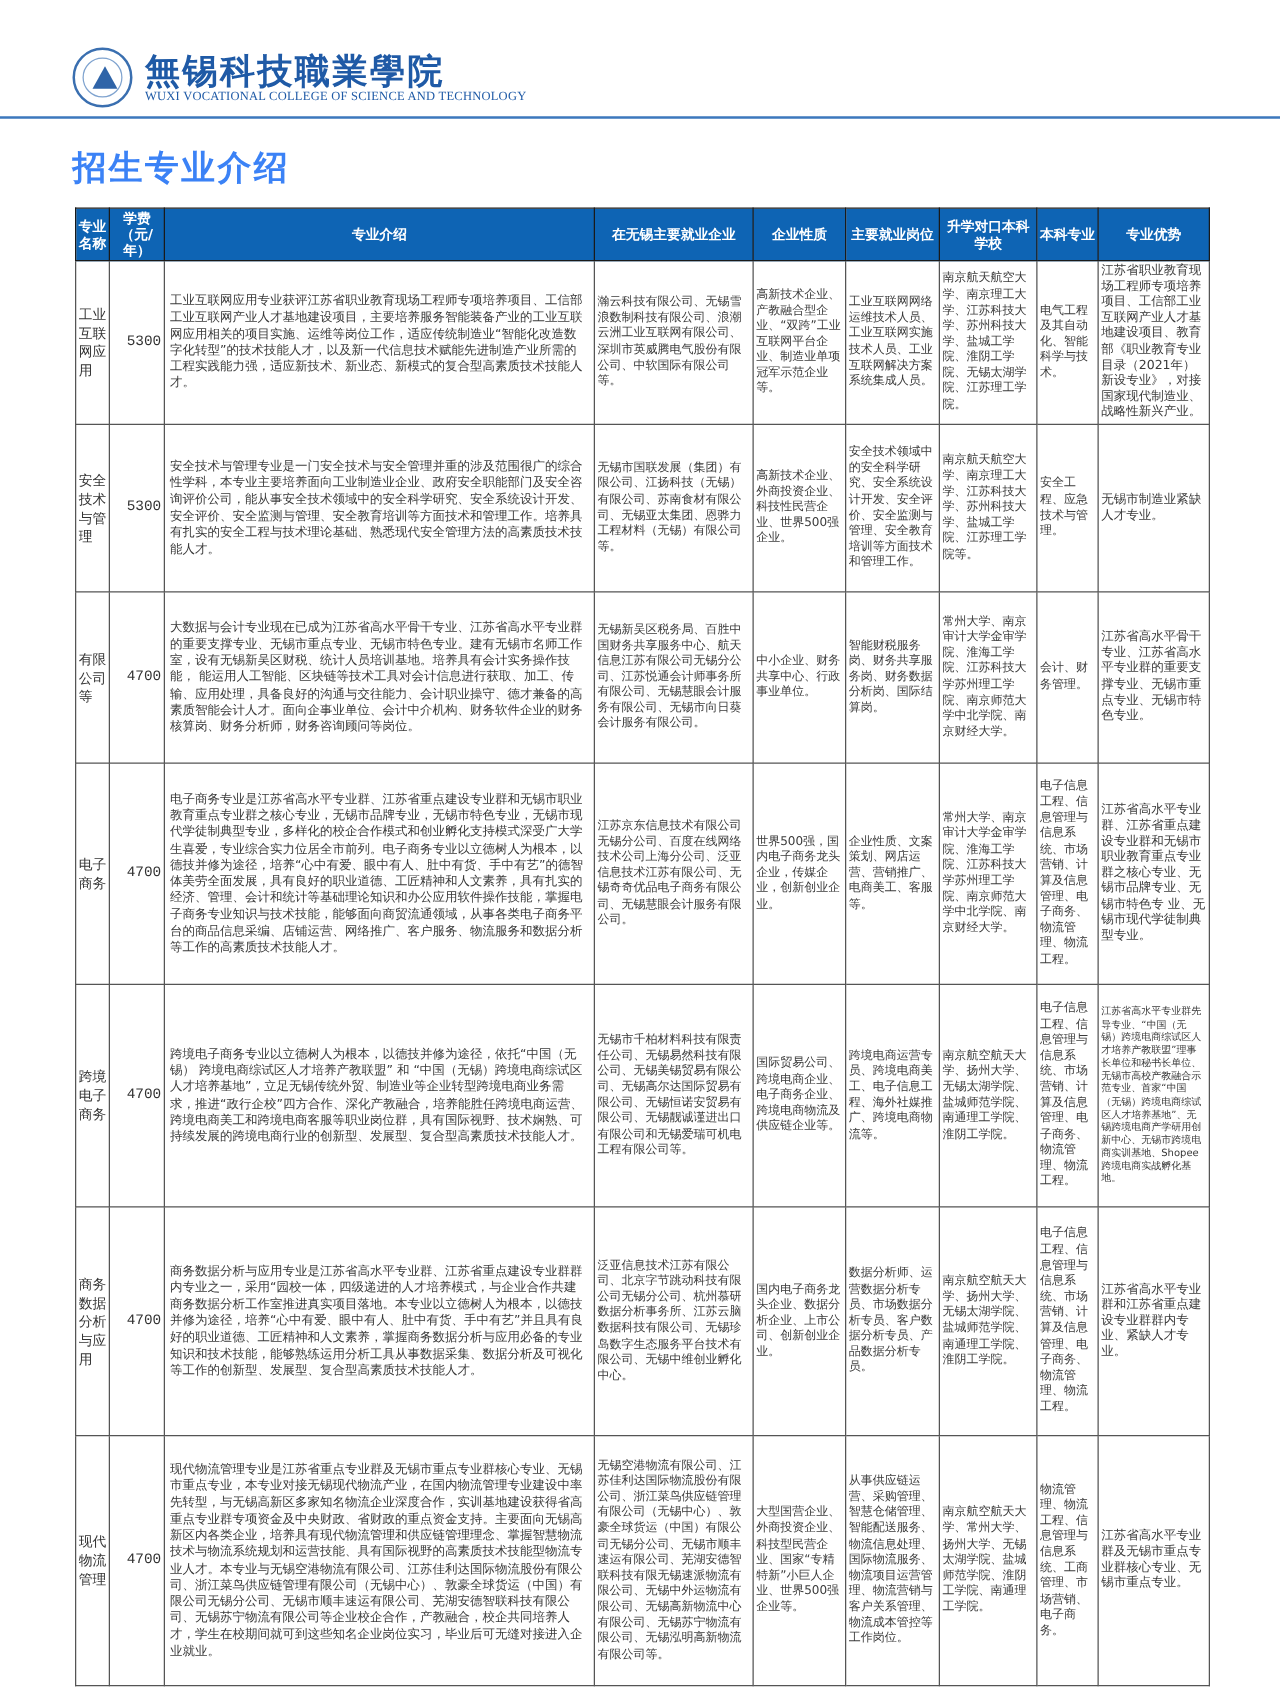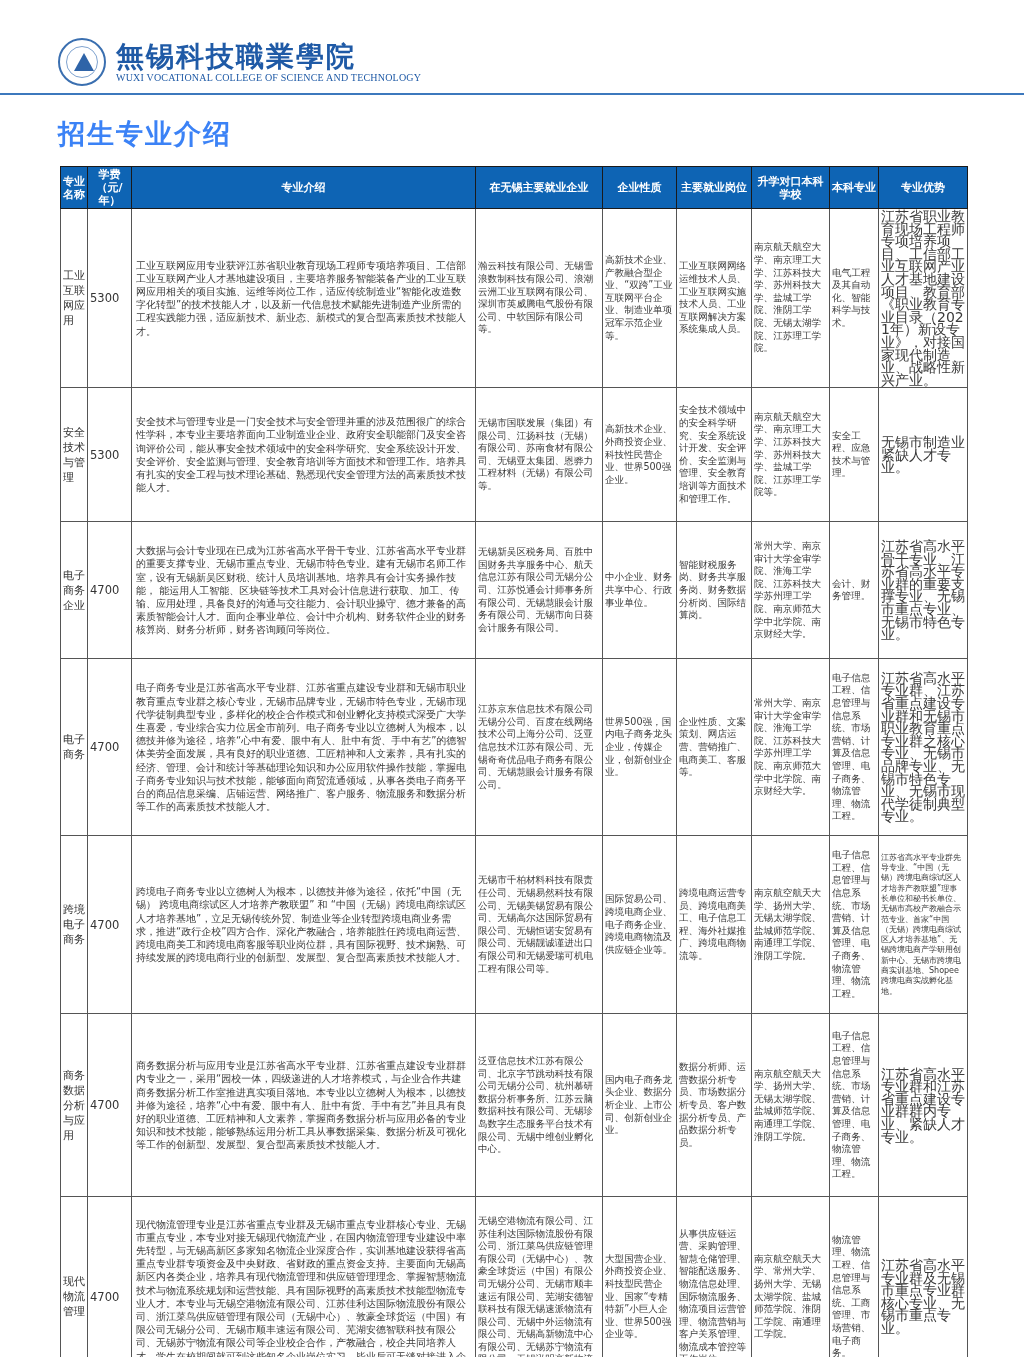--- a/index.html
+++ b/index.html
@@ -11,23 +11,23 @@
   .logo-seal .tri { position: absolute; left: 14px; top: 13px; width: 0; height: 0; border-left: 10px solid transparent; border-right: 10px solid transparent; border-bottom: 18px solid #2f64a8; }
   .logo-text { margin-left: 10px; }
   .logo-cn { font-family: "DejaVu Serif", "Liberation Serif", serif; font-size: 28px; color: #1f5aa6; letter-spacing: 2px; line-height: 32px; font-weight: bold; }
   .logo-en { font-family: "Liberation Serif", serif; font-size: 10px; color: #1f5aa6; letter-spacing: 0.2px; margin-top: -1px; }
   .header-rule { position: absolute; left: 0; top: 93px; width: 1024px; height: 2px; background: #3c78bd; }
   .page-title { position: absolute; left: 58px; top: 116px; font-size: 27px; font-weight: bold; color: #3b82f6; letter-spacing: 2px; }
   table.majors { position: absolute; left: 60px; top: 166px; width: 868px; border-collapse: collapse; table-layout: fixed; }
   table.majors th { background: #0e64b4; color: #fff; font-size: 11px; font-weight: bold; line-height: 13px; border: 1px solid #1a1a1a; padding: 1px 2px; text-align: center; }
   table.majors td { border: 1px solid #555; font-size: 9.6px; line-height: 12.6px; color: #3a3a3a; padding: 1px 2px; vertical-align: middle; word-break: break-all; }
   table.majors td.name { font-size: 11px; line-height: 15px; color: #333; padding: 0 2px; }
-  table.majors td.fee { font-size: 11.5px; text-align: left; color: #333; }
+  table.majors td.fee { font-size: 11.5px; text-align: right; color: #333; font-family: Liberation Mono, monospace; }
   table.majors td.intro { padding: 2px 4px; font-size: 10px; line-height: 13.2px; }
-  table.majors td.adv { font-size: 14px; }
+  table.majors td.adv { font-size: 10px; }
   table.majors td.adv.small { font-size: 8px; line-height: 10.3px; }
 </style>
 </head>
 <body>
 
 <div class="header">
   <div class="logo-wrap">
     <div class="logo-seal">
       <div class="inner"></div>
       <div class="tri"></div>
@@ -84,21 +84,21 @@
       <td class="fee">5300</td>
       <td class="intro">安全技术与管理专业是一门安全技术与安全管理并重的涉及范围很广的综合性学科，本专业主要培养面向工业制造业企业、政府安全职能部门及安全咨询评价公司，能从事安全技术领域中的安全科学研究、安全系统设计开发、安全评价、安全监测与管理、安全教育培训等方面技术和管理工作。培养具有扎实的安全工程与技术理论基础、熟悉现代安全管理方法的高素质技术技能人才。</td>
       <td>无锡市国联发展（集团）有限公司、江扬科技（无锡）有限公司、苏南食材有限公司、无锡亚太集团、恩骅力工程材料（无锡）有限公司等。</td>
       <td>高新技术企业、外商投资企业、科技性民营企业、世界500强企业。</td>
       <td>安全技术领域中的安全科学研究、安全系统设计开发、安全评价、安全监测与管理、安全教育培训等方面技术和管理工作。</td>
       <td>南京航天航空大学、南京理工大学、江苏科技大学、苏州科技大学、盐城工学院、江苏理工学院等。</td>
       <td>安全工程、应急技术与管理。</td>
       <td class="adv">无锡市制造业紧缺人才专业。</td>
     </tr>
     <tr style="height:137px">
-      <td class="name">电子商务企业</td>
+      <td class="name">有限公司等</td>
       <td class="fee">4700</td>
       <td class="intro">大数据与会计专业现在已成为江苏省高水平骨干专业、江苏省高水平专业群的重要支撑专业、无锡市重点专业、无锡市特色专业。建有无锡市名师工作室，设有无锡新吴区财税、统计人员培训基地。培养具有会计实务操作技能， 能运用人工智能、区块链等技术工具对会计信息进行获取、加工、传输、应用处理，具备良好的沟通与交往能力、会计职业操守、德才兼备的高素质智能会计人才。面向企事业单位、会计中介机构、财务软件企业的财务核算岗、财务分析师，财务咨询顾问等岗位。</td>
       <td>无锡新吴区税务局、百胜中国财务共享服务中心、航天信息江苏有限公司无锡分公司、江苏悦通会计师事务所有限公司、无锡慧眼会计服务有限公司、无锡市向日葵会计服务有限公司。</td>
       <td>中小企业、财务共享中心、行政事业单位。</td>
       <td>智能财税服务岗、财务共享服务岗、财务数据分析岗、国际结算岗。</td>
       <td>常州大学、南京审计大学金审学院、淮海工学院、江苏科技大学苏州理工学院、南京师范大学中北学院、南京财经大学。</td>
       <td>会计、财务管理。</td>
       <td class="adv">江苏省高水平骨干专业、江苏省高水平专业群的重要支撑专业、无锡市重点专业、无锡市特色专业。</td>
     </tr>
     <tr style="height:177px">

